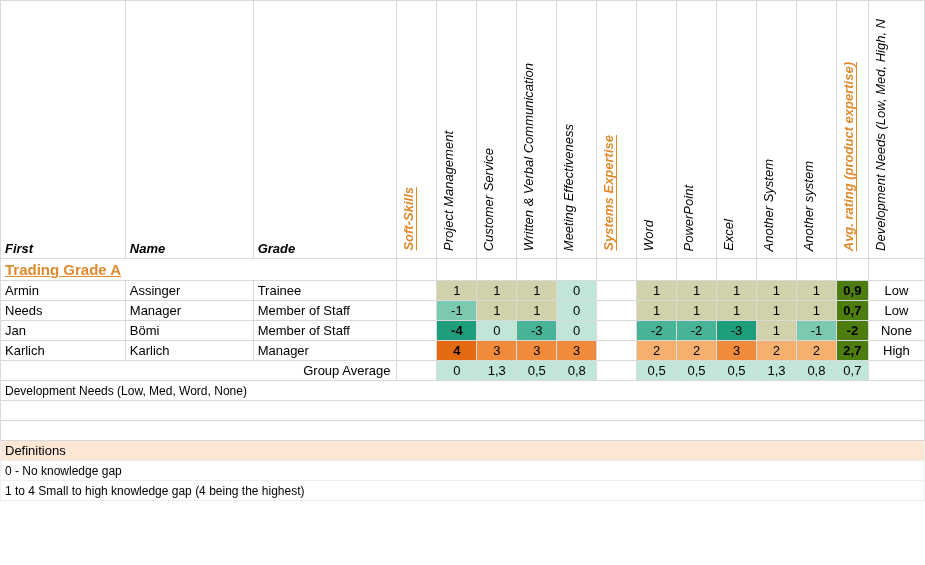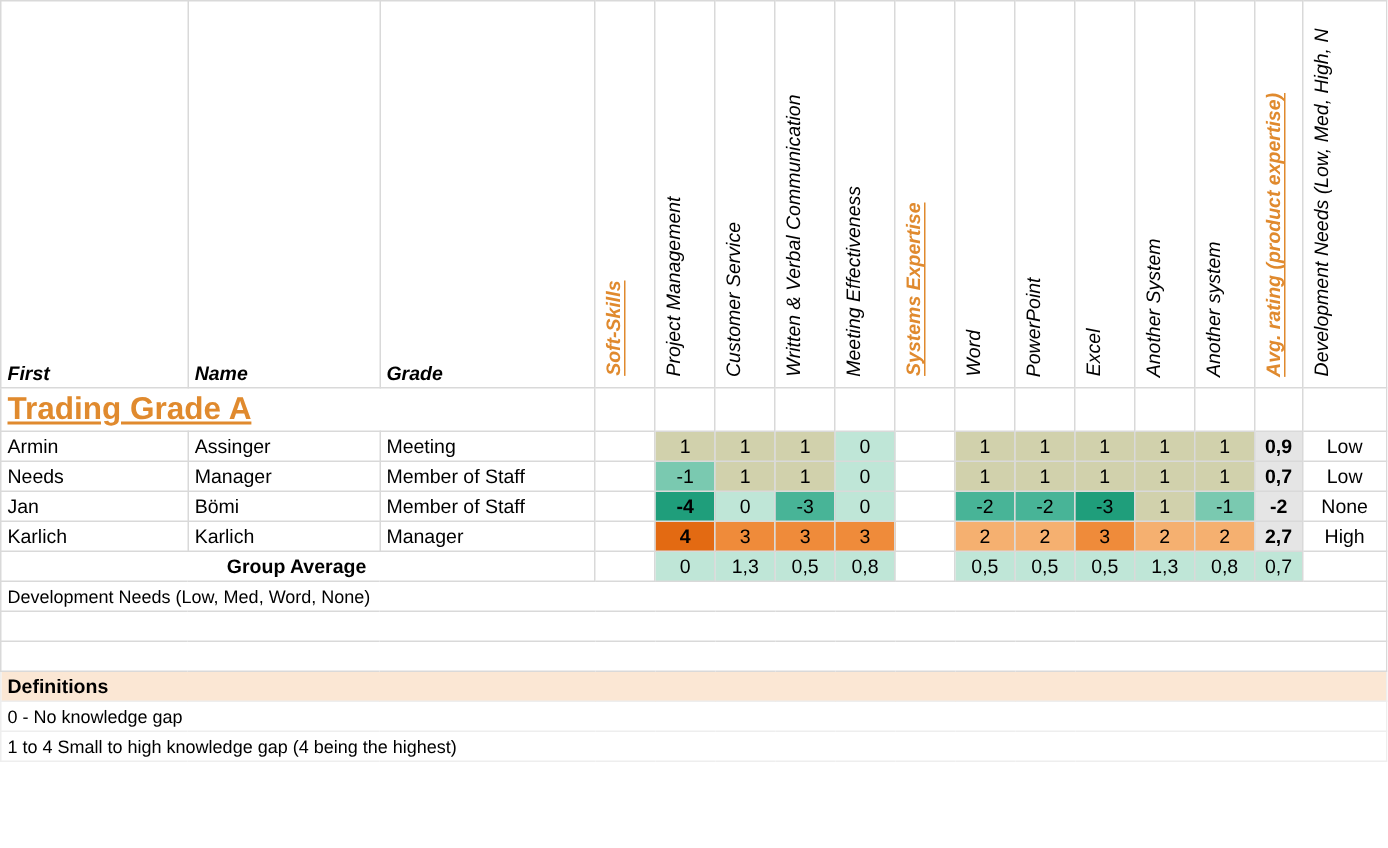--- a/index.html
+++ b/index.html
@@ -41,45 +41,45 @@
   }
   .orange-u {
     color: #e08a2e;
     font-weight: bold;
     text-decoration: underline;
   }
   .section-title {
     color: #e08a2e;
     font-weight: bold;
     text-decoration: underline;
-    font-size: 21px;
+    font-size: 15px;
   }
   .group-avg-label {
-    font-weight: bold;
-    text-align: center;
+    font-weight: normal;
+    text-align: right;
     padding-right: 6px;
   }
   .defs-title {
-    font-weight: bold;
+    font-weight: normal;
     background: #fbe7d4;
   }
   .defs-row td { border-color: #eee; }
   .num { text-align: center; }
   .bold { font-weight: bold; }
 
   
   .c-lighttan { background: #d1d1ac; }
   .c-paleteal { background: #bfe6d7; }
   .c-teal     { background: #7ac9b0; }
   .c-teal2    { background: #48b497; }
   .c-dteal    { background: #1f9e7b; }
   .c-orange1  { background: #f5b070; }
   .c-orange2  { background: #ef8b3a; }
   .c-orange3  { background: #e36a12; color:#000; }
-  .avg-cell   { background: #e5e5e5; font-weight: bold; }
+  .avg-cell   { background: #4d7c0f; font-weight: bold; }
 
   .spacer-row td { height: 20px; }
   .small { font-size: 12px; }
 </style>
 </head>
 <body>
 
 <table>
   <colgroup>
     <col class="col-first">
@@ -133,21 +133,21 @@
         <td></td>
         <td></td>
         <td></td>
         <td></td>
         <td></td>
   </tr>
 
   <tr>
     <td>Armin</td>
     <td>Assinger</td>
-    <td>Meeting</td>
+    <td>Trainee</td>
     <td></td>
     <td class="num c-lighttan">1</td>
     <td class="num c-lighttan">1</td>
     <td class="num c-lighttan">1</td>
     <td class="num c-paleteal">0</td>
     <td></td>
     <td class="num c-lighttan">1</td>
     <td class="num c-lighttan">1</td>
     <td class="num c-lighttan">1</td>
     <td class="num c-lighttan">1</td>

